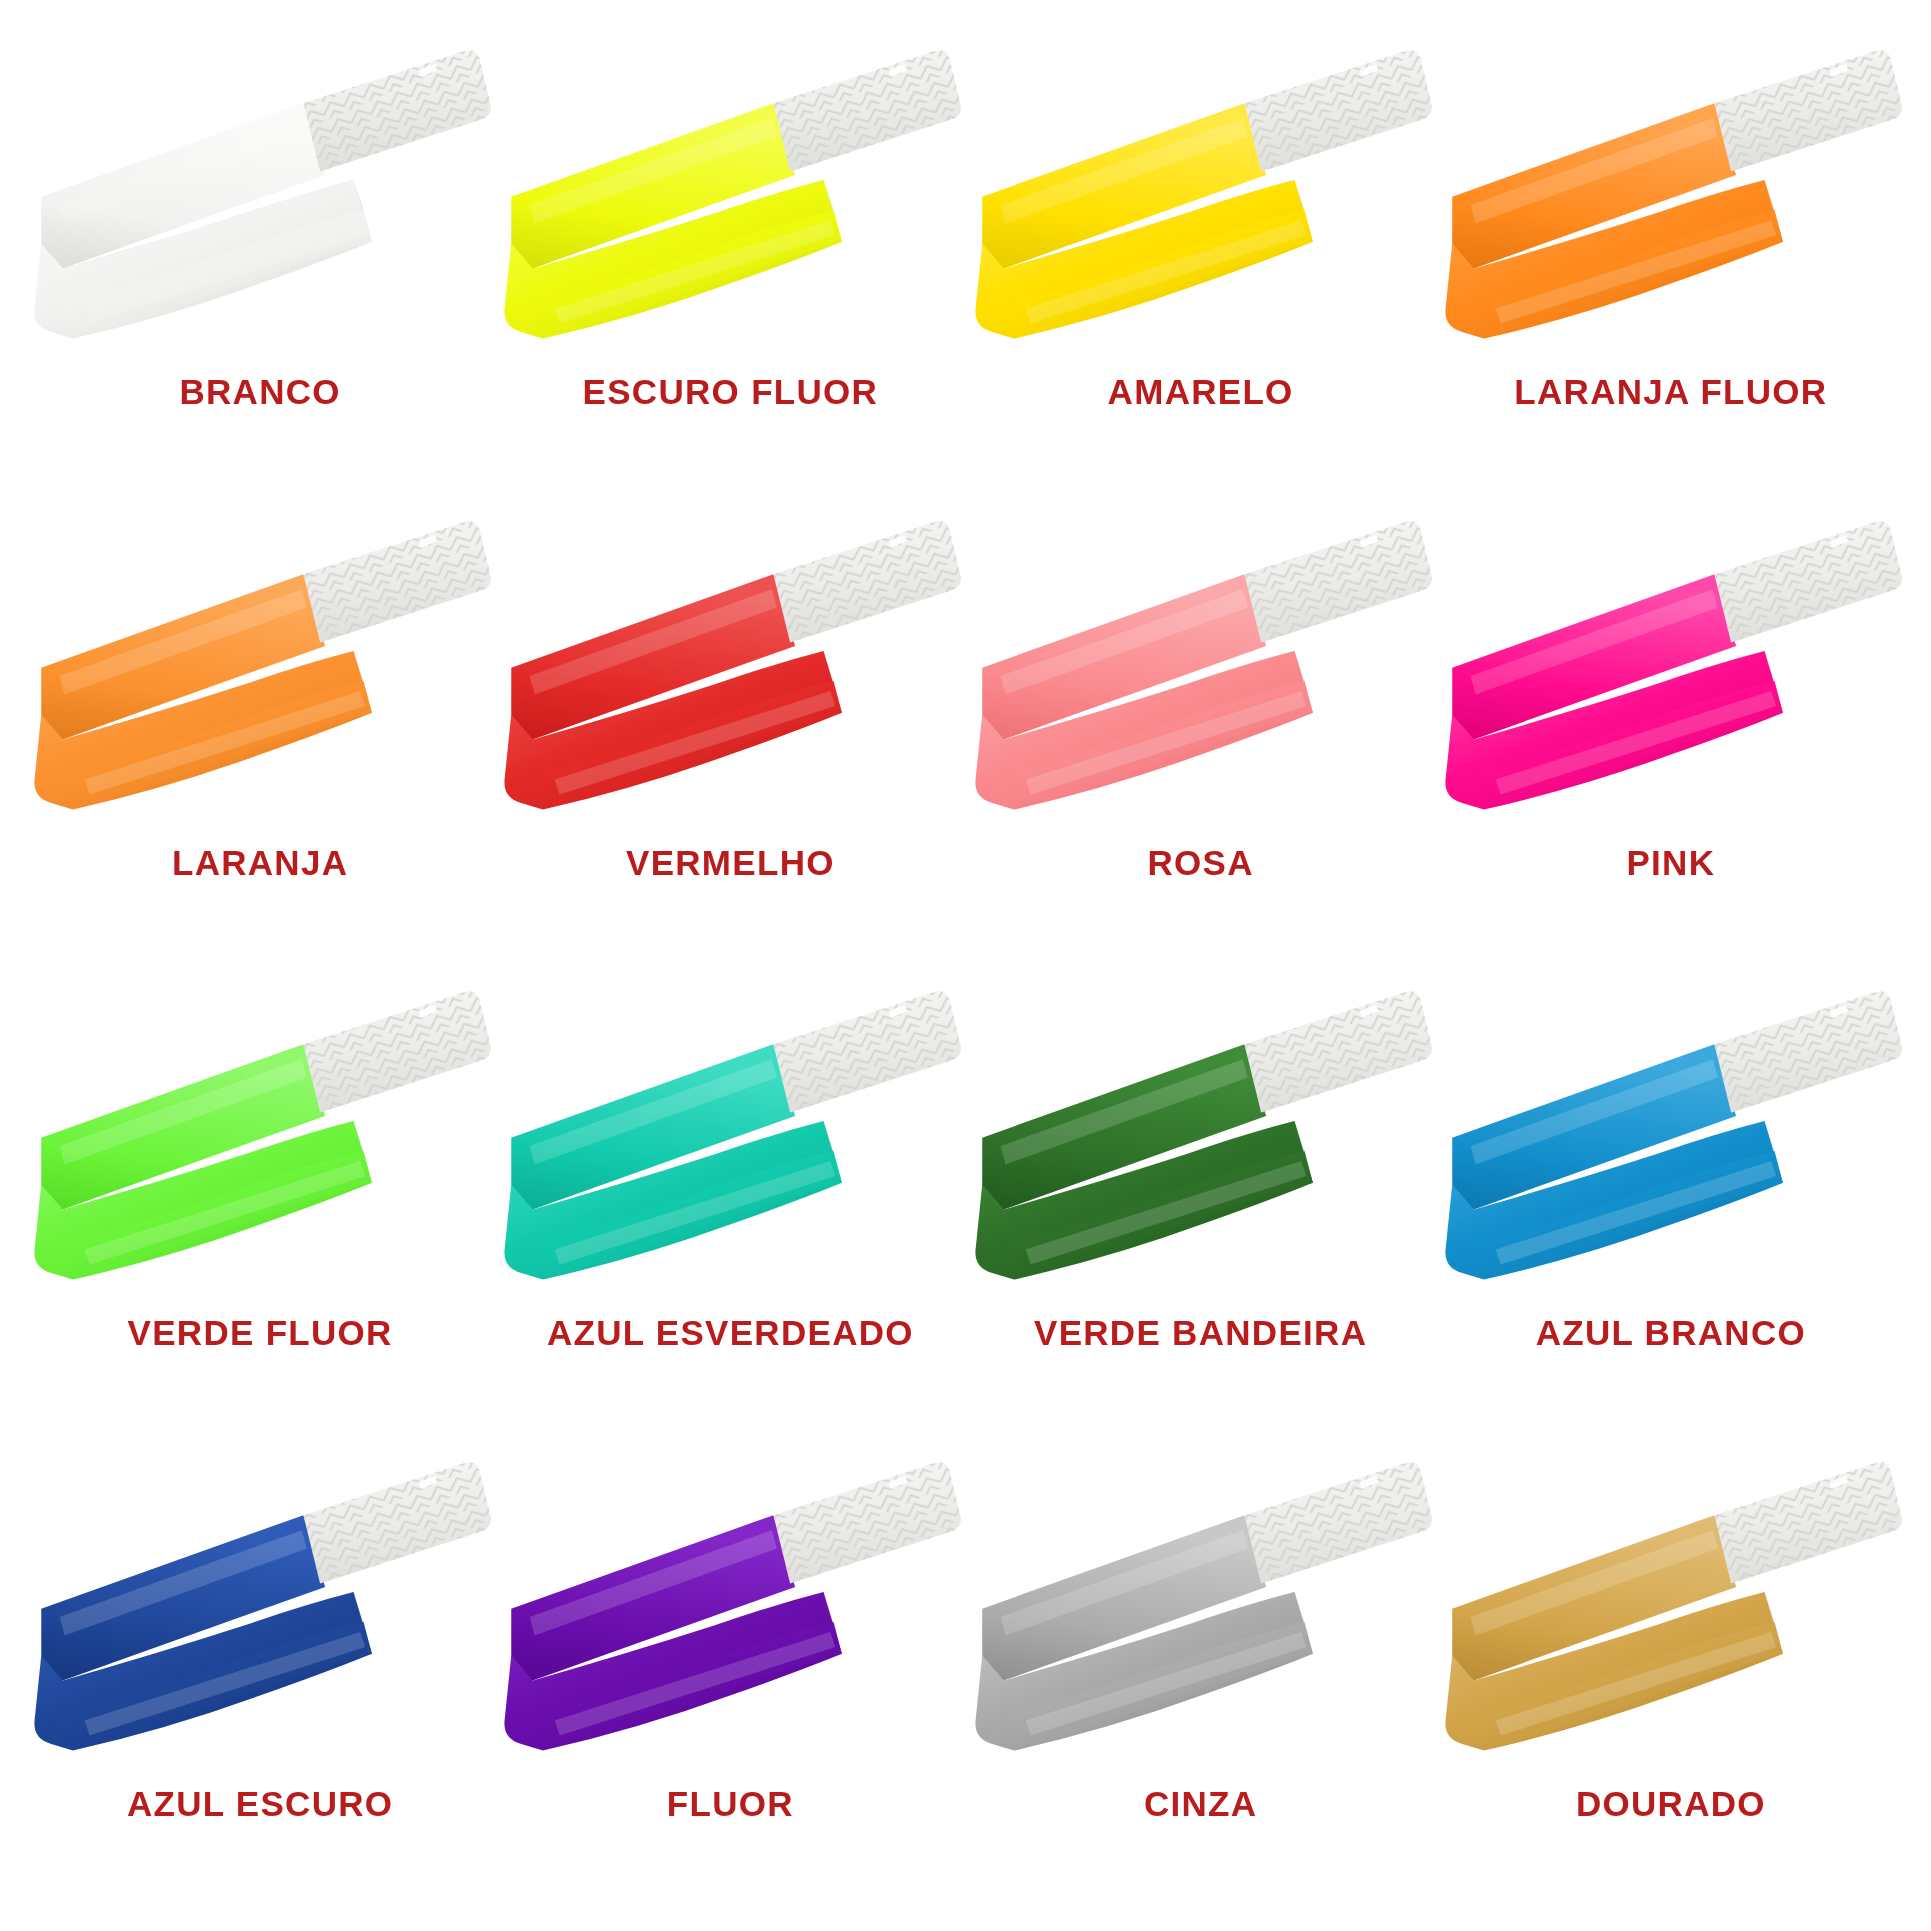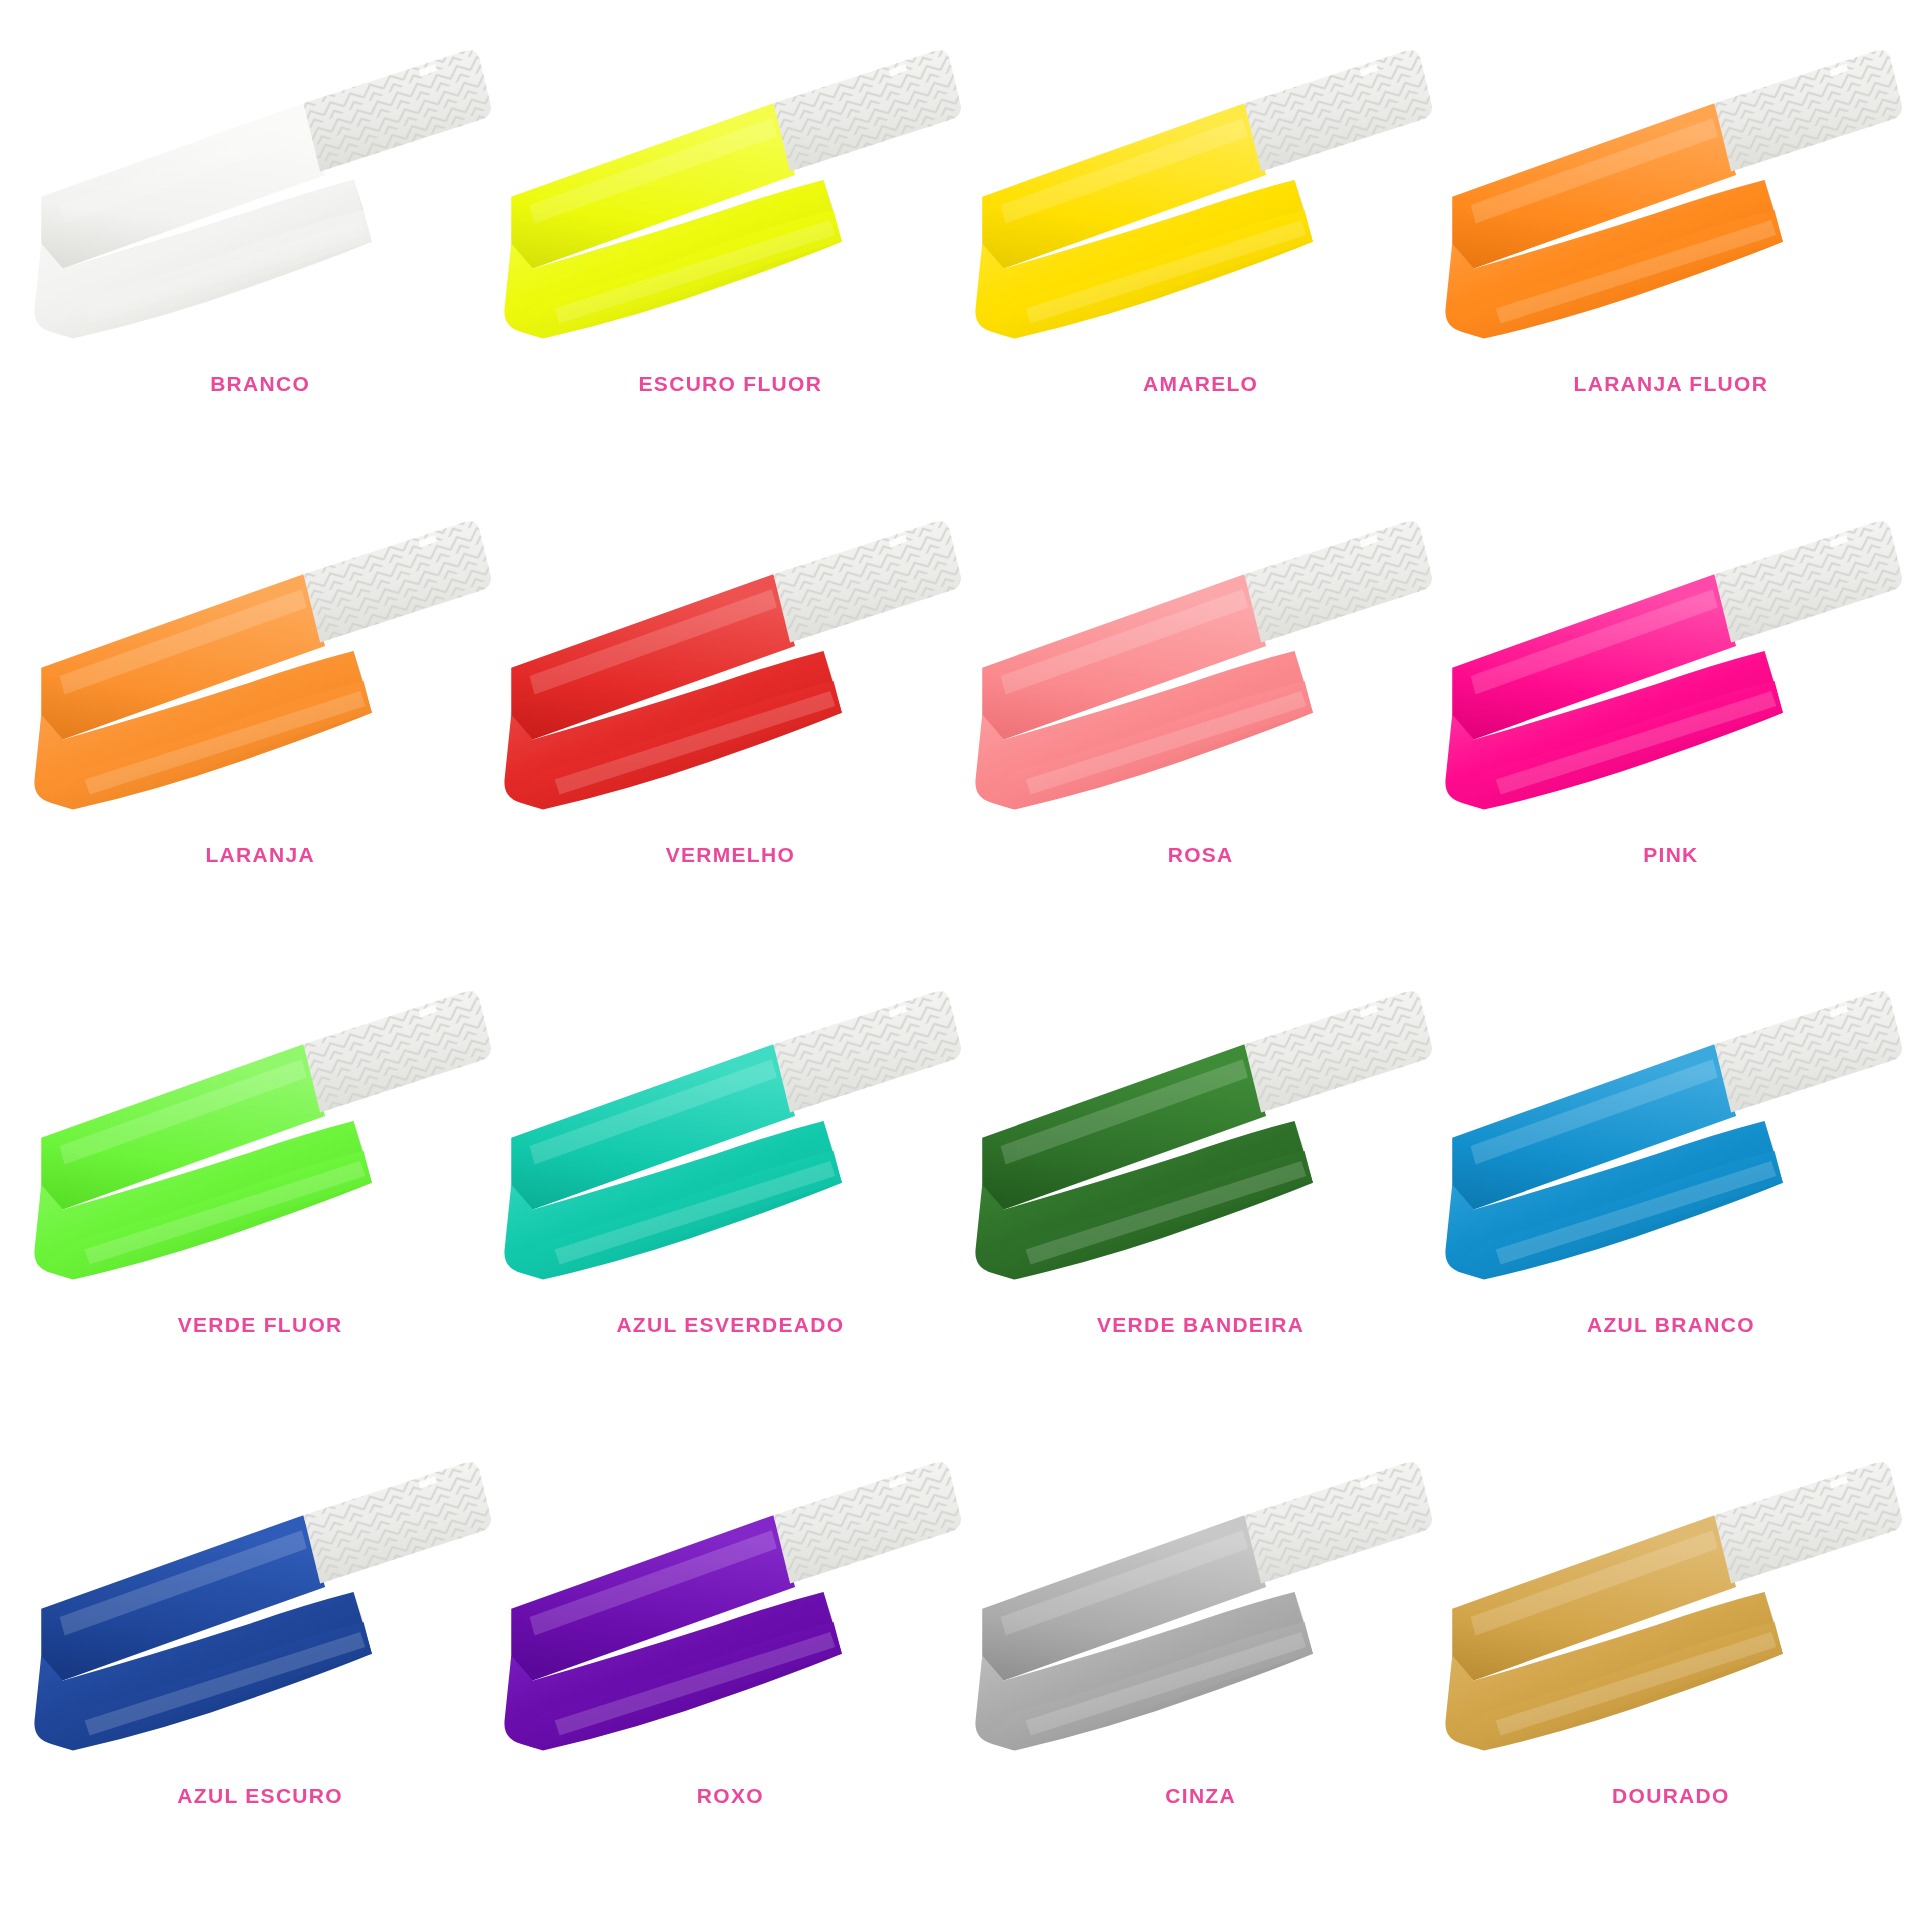--- a/index.html
+++ b/index.html
@@ -38,24 +38,24 @@
   }
 
   .band-figure svg {
     display: block;
     width: 100%;
     height: 100%;
     overflow: visible;
   }
 
   .swatch-label {
-    font-size: 21px;
+    font-size: 35px;
     font-weight: bold;
     letter-spacing: 1.3px;
-    color: #ec4899;
+    color: #b91c1c;
     text-align: center;
     white-space: nowrap;
     margin-top: 5px;
     font-family: "Liberation Sans", sans-serif;
   }
 </style>
 </head>
 <body>
 
 <div id="color-grid">
@@ -1408,21 +1408,21 @@
                Q 168 334 66 362
                Q 34 368 26 344 Z" fill="url(#gBot13)"></path>
     </g>
 
     <g opacity="0.16">
       <path d="M 40 206 L 330 102 L 336 124 L 46 228 Z" fill="#FFFFFF"></path>
       <path d="M 70 330 L 400 224 L 406 242 L 76 348 Z" fill="#FFFFFF"></path>
     </g>
   </svg>
       </div>
-      <div class="swatch-label">ROXO</div>
+      <div class="swatch-label">FLUOR</div>
     </div>
     <div class="swatch-cell">
       <div class="band-figure">
   <svg viewBox="0 0 560 400" preserveAspectRatio="xMidYMid meet">
     <defs>
       <linearGradient id="gTop14" x1="0" y1="1" x2="0.25" y2="0">
         <stop offset="0%" stop-color="#8E8E8E"></stop>
         <stop offset="38%" stop-color="#ABABAB"></stop>
         <stop offset="100%" stop-color="#C8C8C8"></stop>
       </linearGradient>

